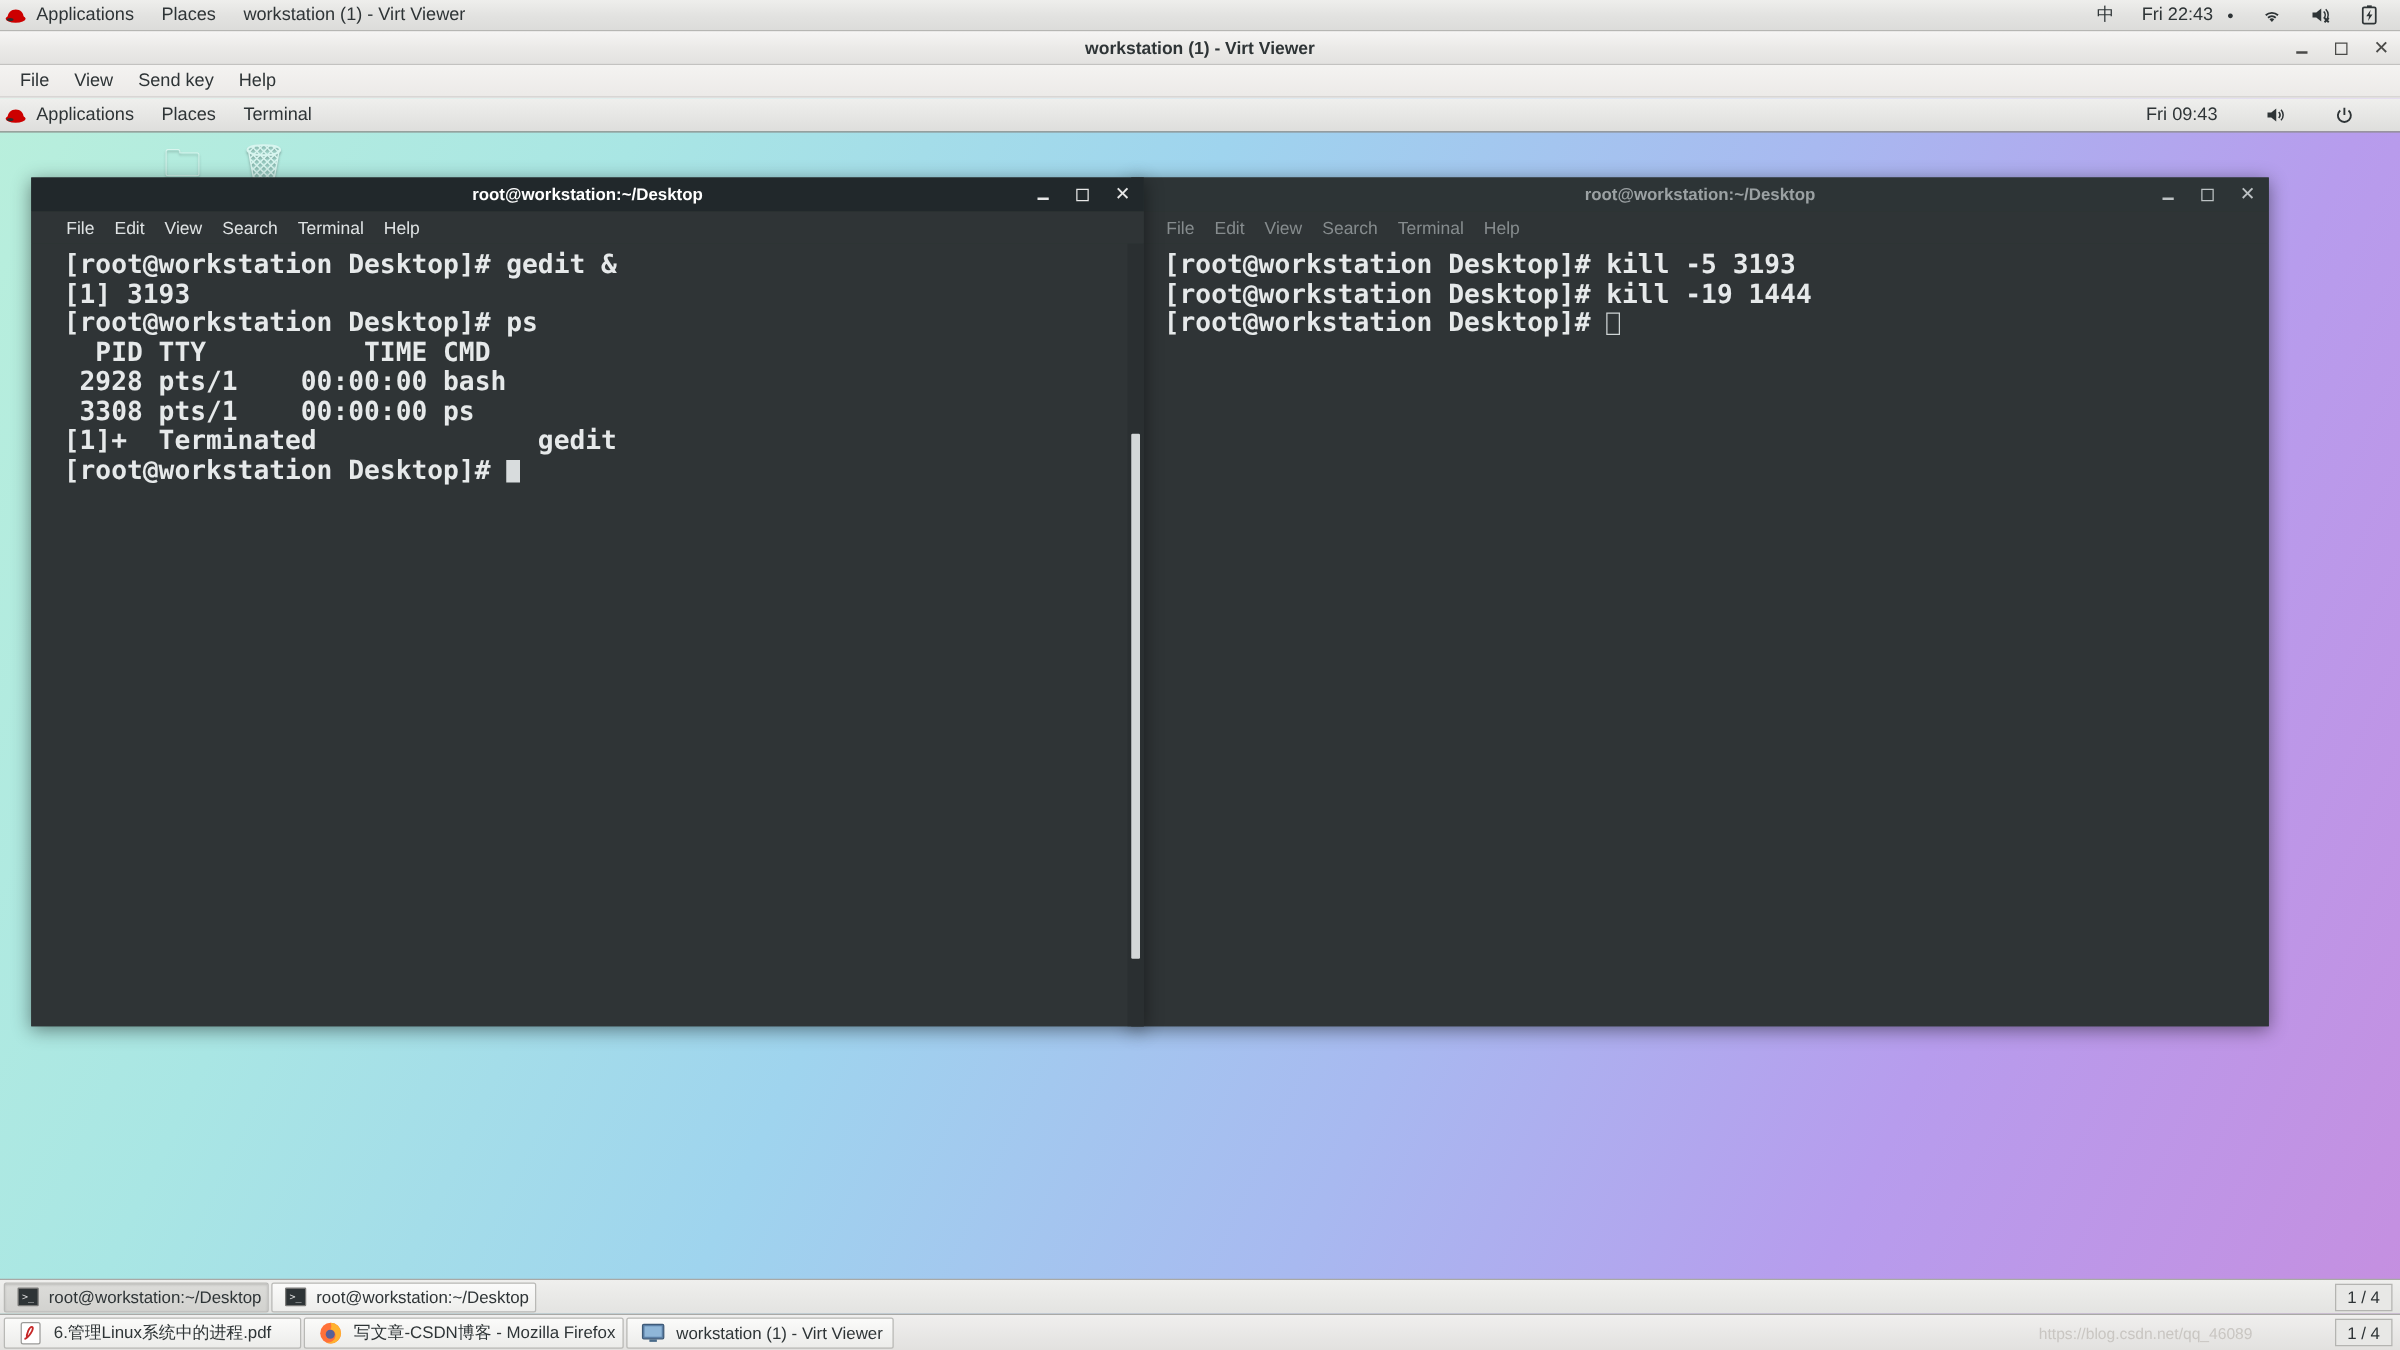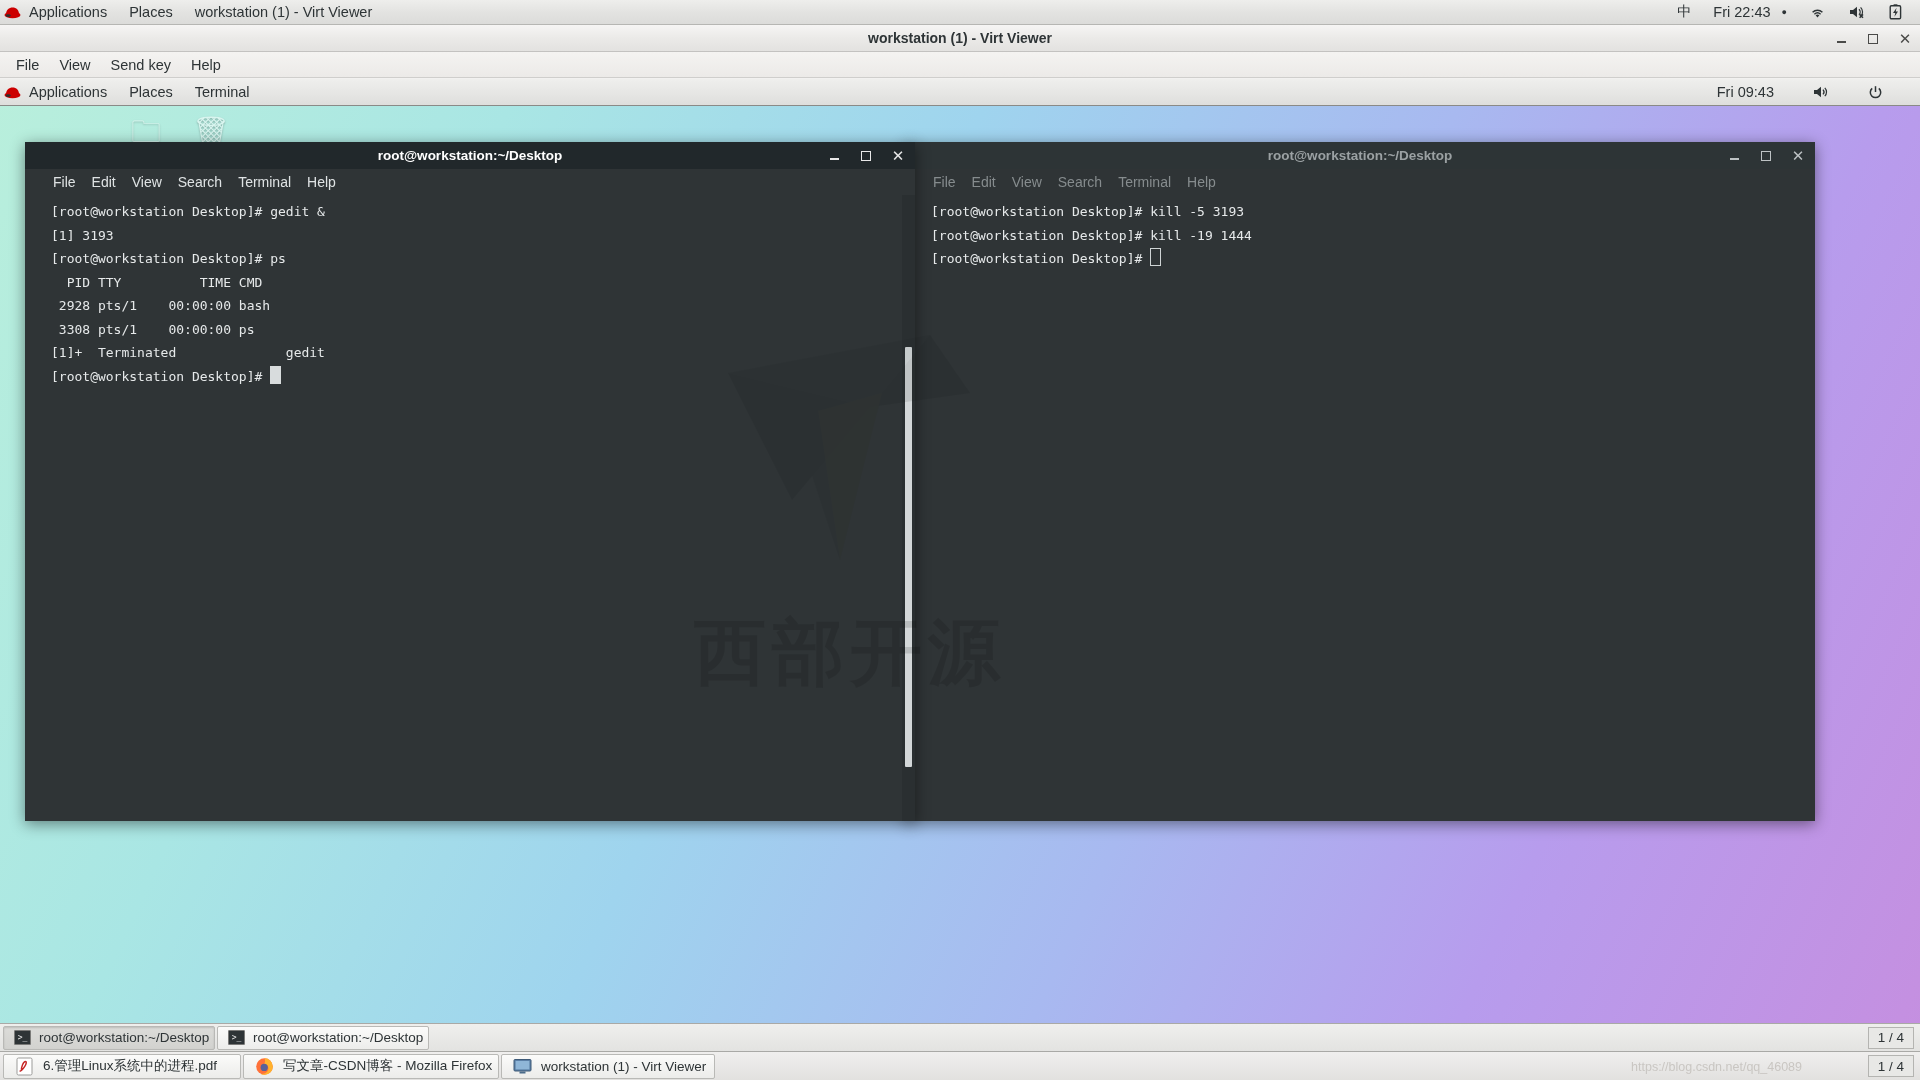--- a/index.html
+++ b/index.html
@@ -110,23 +110,23 @@
     font-size:14px;
   }
   .term.focused .term-menu{ background:#2f3436; color:#dfe3e4; }
   .term.unfocused .term-menu{ background:#2f3436; color:#868c8e; }
   .term-menu .mi{ padding:0 8px; }
 
   .term-body{
     position:absolute; left:0; right:0; bottom:0; top:53px;
     background:#2f3436;
     font-family:"DejaVu Sans Mono","Liberation Mono",monospace;
-    font-size:13px; line-height:23.5px;
+    font-size:21px; line-height:23.5px;
     color:#e6e9ea; padding:5px 0 0 26px;
-    white-space:pre; font-weight:normal;
+    white-space:pre; font-weight:bold;
     overflow:hidden;
   }
   .term.unfocused .term-body{ color:#e6e9ea; }
   .cursor{
     display:inline-block; width:11px; height:18px;
     background:#d8dcdd; vertical-align:-3px;
   }
   .cursor.hollow{ background:transparent; border:1.5px solid #cfd4d5; }
 
   
@@ -365,30 +365,20 @@
 <span>  PID TTY          TIME CMD</span>
 <span> 2928 pts/1    00:00:00 bash</span>
 <span> 3308 pts/1    00:00:00 ps</span>
 <span>[1]+  Terminated              gedit</span>
 <span>[root@workstation Desktop]# </span><span class="cursor"></span></div>
       <div class="term-scroll">
         <div class="thumb" style="top:152px;height:420px;"></div>
       </div>
     </div>
 
-    <div id="watermark">
-      <svg width="420" height="300" viewBox="0 0 420 300">
-        <polygon points="88,58 290,20 230,92" fill="#0e1416" opacity="0.55"></polygon>
-        <polygon points="88,58 230,92 152,185" fill="#0b1012" opacity="0.75"></polygon>
-        <polygon points="290,20 330,78 230,92" fill="#0b1012" opacity="0.8"></polygon>
-        <polygon points="178,96 242,78 200,245" fill="#2d2d16" opacity="0.85"></polygon>
-        <polygon points="152,100 178,96 200,245" fill="#101618" opacity="0.7"></polygon>
-      </svg>
-      <div class="wm-text">西部开源</div>
-    </div>
 
     <div id="guest-taskbar">
       <div class="task-btn active" style="width:212px;">
         <span class="term-ico">&gt;_</span>
         <span>root@workstation:~/Desktop</span>
       </div>
       <div class="task-btn inactive" style="width:212px;">
         <span class="term-ico">&gt;_</span>
         <span>root@workstation:~/Desktop</span>
       </div>

